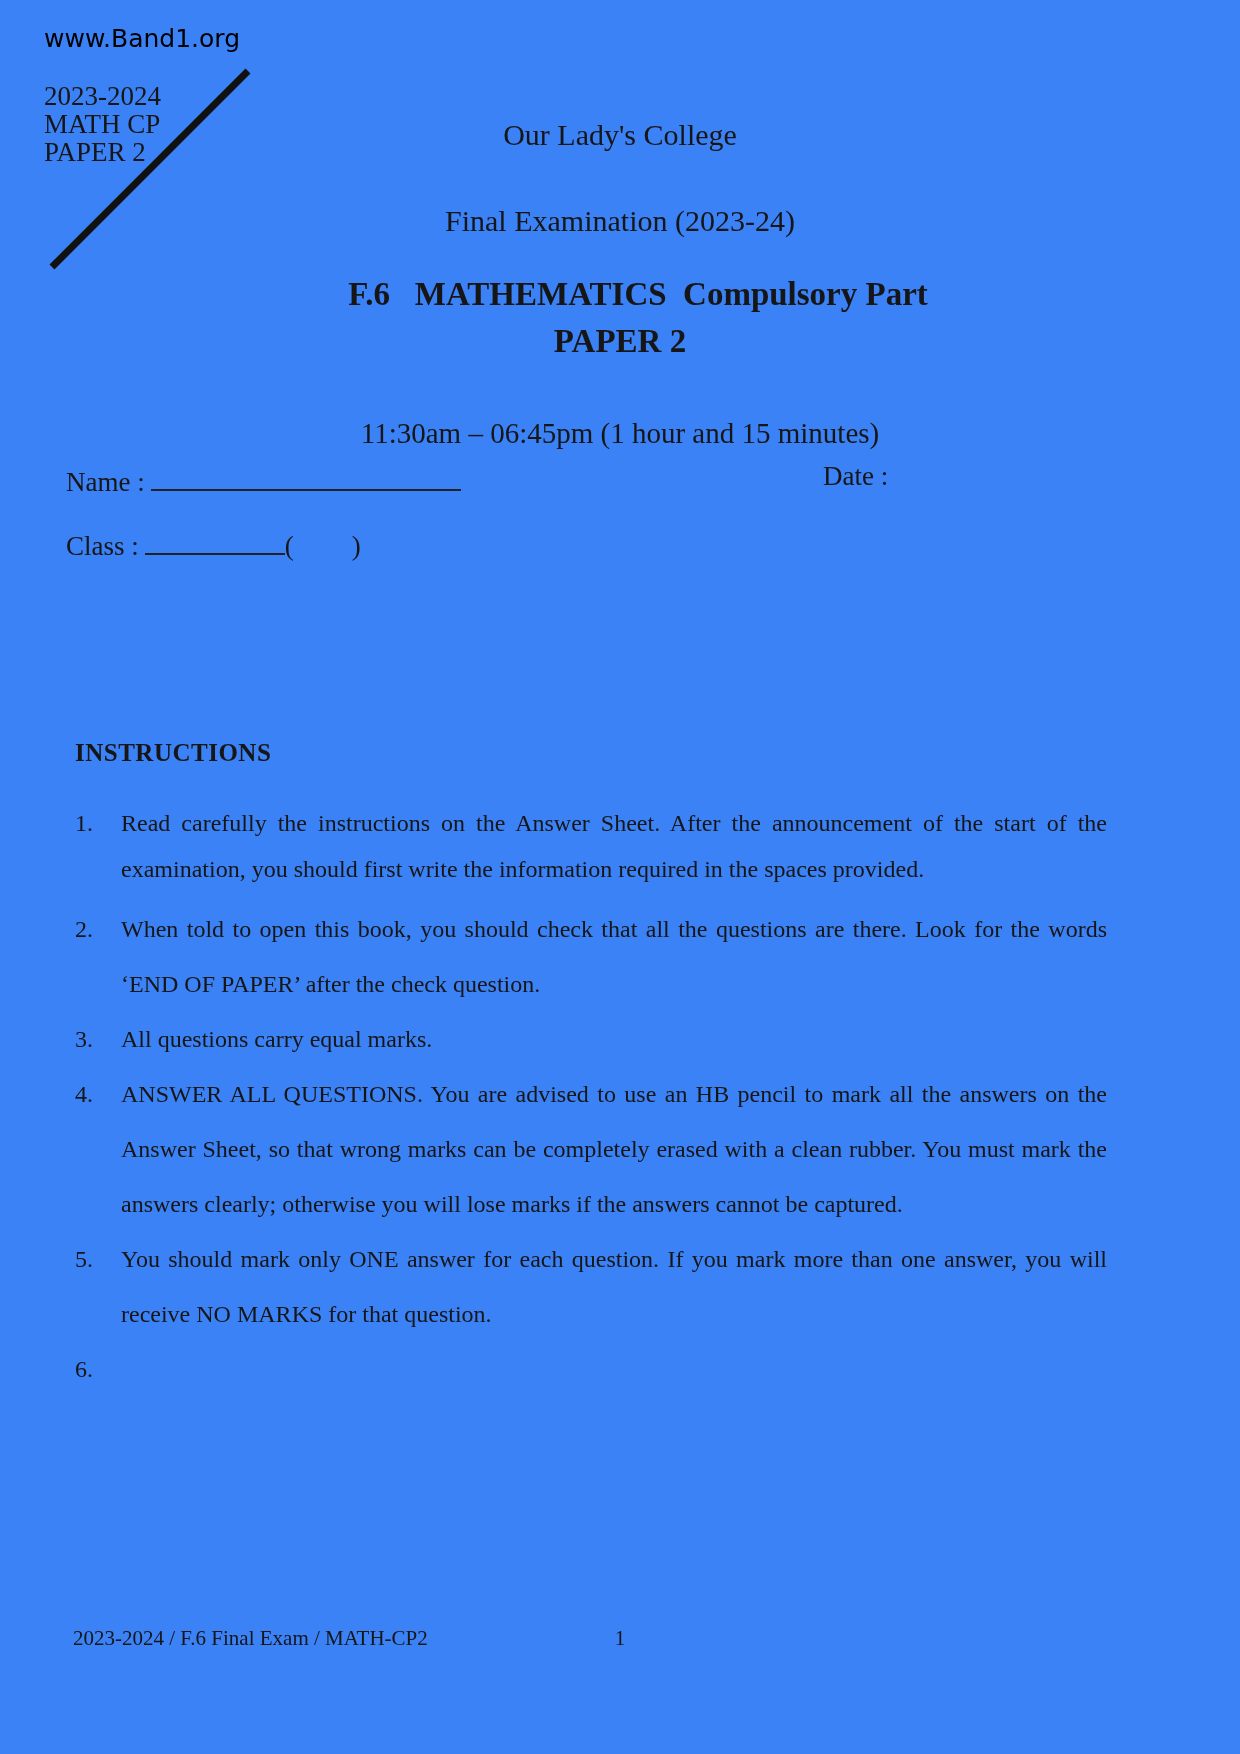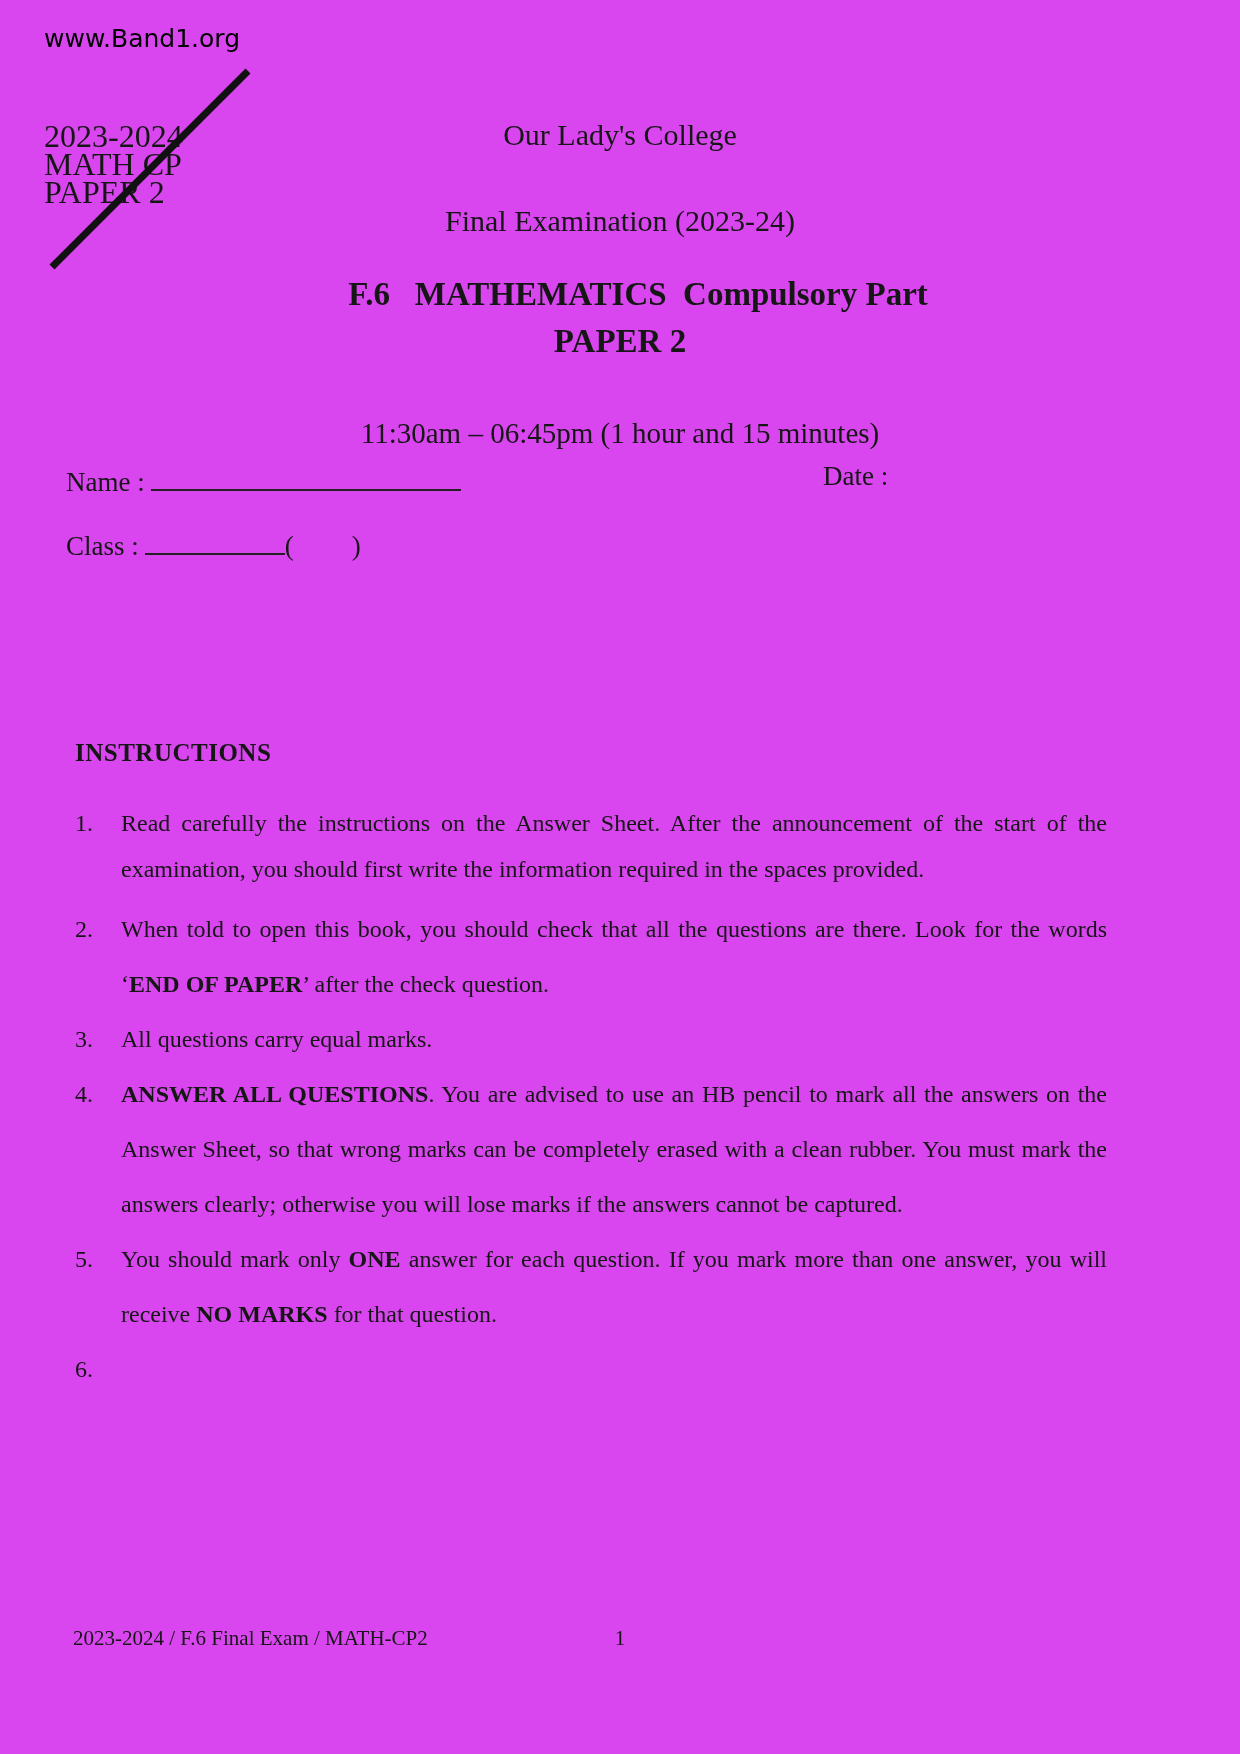--- a/index.html
+++ b/index.html
@@ -1,35 +1,35 @@
 <!DOCTYPE html>
 <html><head>
 <meta charset="utf-8">
 <style>
   html, body { margin: 0; padding: 0; background: #ffffff; }
   .page {
     position: relative;
     width: 1240px;
     height: 1754px;
-    background: #d946ef;
+    background: #3b82f6;
     color: #161616;
     font-family: "Liberation Serif", serif;
     overflow: hidden;
   }
   .abs { position: absolute; }
   .center-line { left: 0; width: 1240px; text-align: center; }
   .pre { white-space: pre; padding-left: 18px; }
   .watermark {
     left: 44px; top: 24px;
     font-family: "DejaVu Sans", sans-serif;
     font-size: 25px; letter-spacing: 0px; color: #000;
   }
   .corner-block {
     left: 44px; top: 82px;
-    font-size: 32px; line-height: 28px; margin-top: 40px;
+    font-size: 27px; line-height: 28px;
   }
   .slash-svg { left: 40px; top: 60px; }
   .school { top: 118px; font-size: 30px; }
   .exam { top: 204px; font-size: 30px; }
   .main-title { top: 276px; font-size: 33px; font-weight: bold; }
   .paper-no { top: 323px; font-size: 33px; font-weight: bold; }
   .time-line { top: 417px; font-size: 29px; }
   .field-row { font-size: 27px; }
   .name-row { left: 66px; top: 461px; text-align: center; }
   .date-label { left: 823px; top: 461px; }
@@ -41,21 +41,21 @@
     vertical-align: baseline;
   }
   .u-name { width: 310px; margin-left: 6px; }
   .u-class { width: 140px; margin-left: 6px; }
   .paren-gap { display: inline-block; width: 58px; }
   .ins-heading { left: 75px; top: 739px; font-size: 25px; font-weight: bold; letter-spacing: 0.5px; }
   .ins-list { left: 75px; top: 800px; width: 1032px; font-size: 24px; }
   .ins-item { position: relative; padding-left: 46px; line-height: 55px; text-align: justify; }
   .ins-item:first-child { line-height: 46px; margin-bottom: 10px; }
   .ins-num { position: absolute; left: 0; top: 0; }
-  .b { font-weight: bold; }
+  .b { font-weight: normal; }
   .footer-left { left: 73px; top: 1626px; font-size: 21px; }
   .footer-page { top: 1626px; font-size: 21px; }
 </style>
 </head>
 <body>
 
 <div class="page">
 
   <div class="abs watermark">www.Band1.org</div>
 

